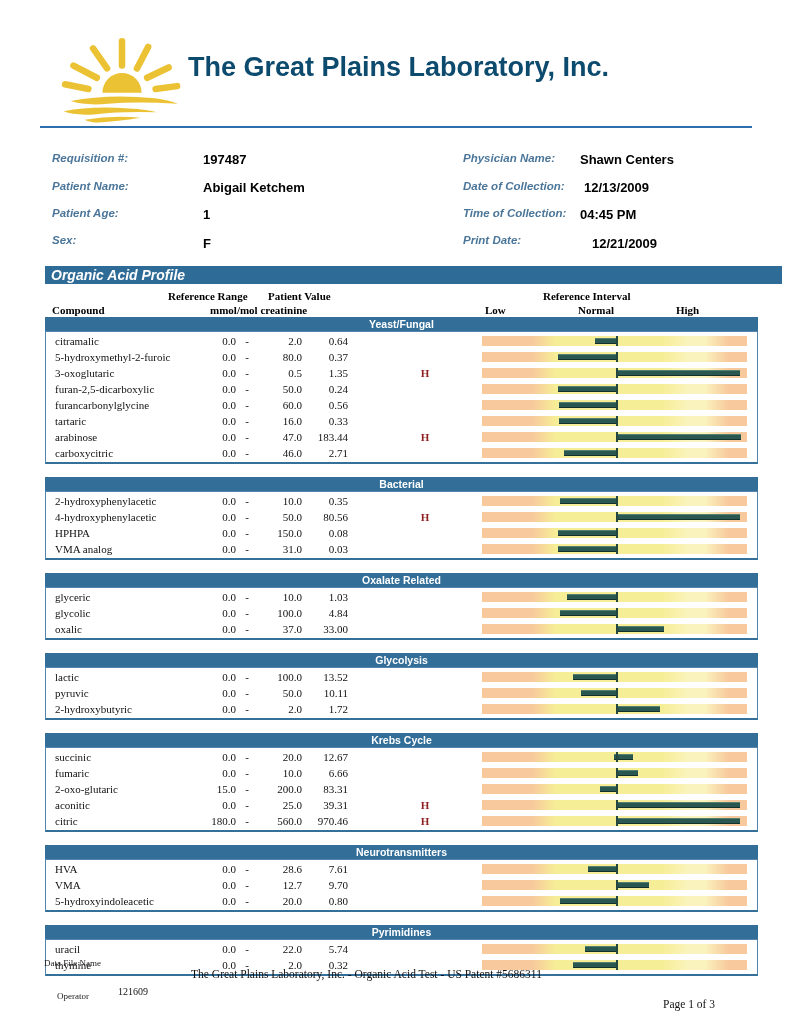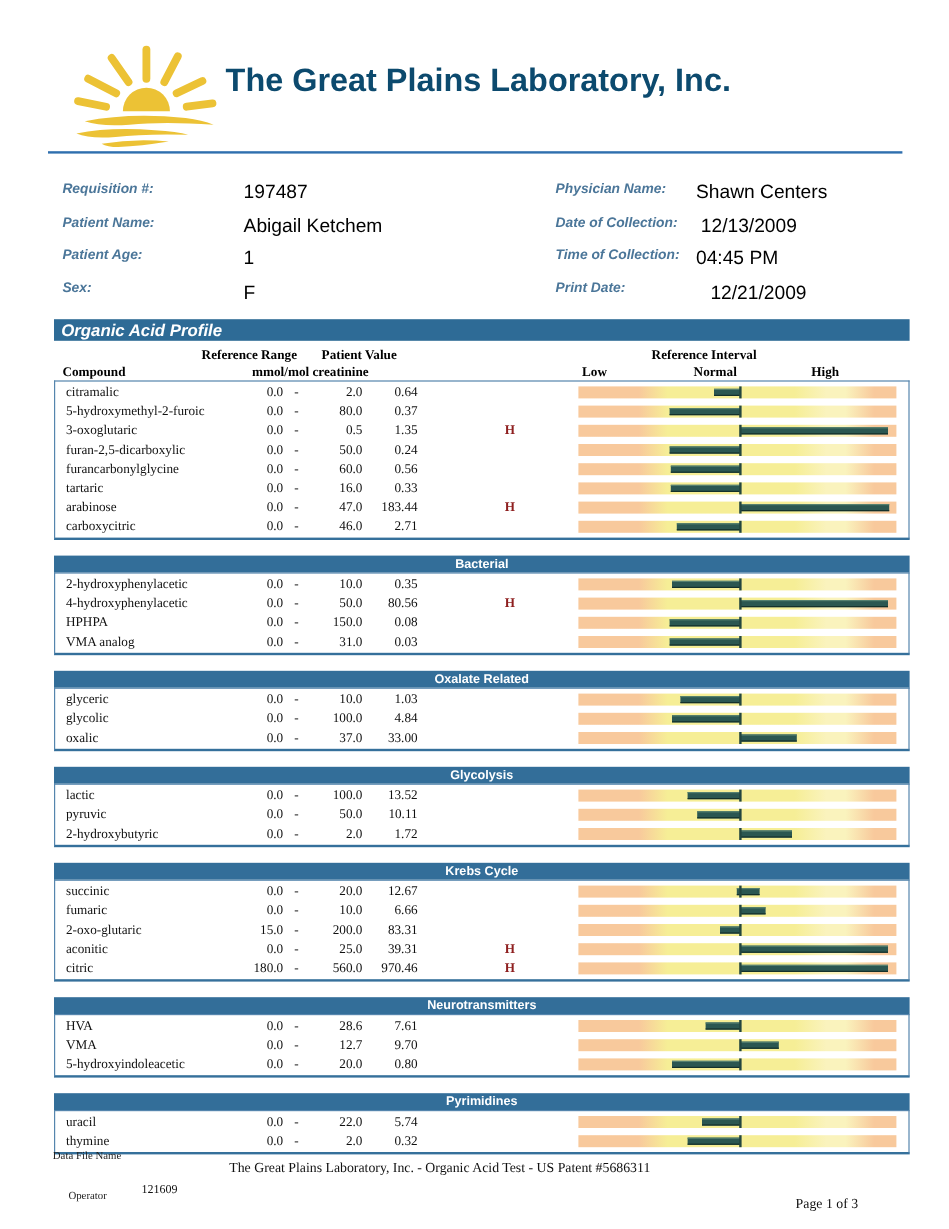--- a/index.html
+++ b/index.html
@@ -13,25 +13,25 @@
   .rule-blue{position:absolute;left:40px;top:126px;width:712px;height:2px;background:#2f6fae;}
   .contact-row{position:absolute;left:40px;top:129px;width:712px;height:18px;
         font-family:"Liberation Sans",sans-serif;font-size:10.5px;color:#1c1c1c;
         border-bottom:1px solid #ccd7de;}
   .contact-row span{position:absolute;top:3px;white-space:nowrap;}
 
   
   .pinfo{position:absolute;left:0;top:0;width:791px;}
   .pi-label{position:absolute;font-family:"Liberation Sans",sans-serif;font-style:italic;
         font-weight:bold;font-size:11.5px;color:#4b7699;white-space:nowrap;}
-  .pi-value{position:absolute;font-family:"Liberation Sans",sans-serif;font-weight:normal;
-        font-size:16px;color:#000;white-space:nowrap;}
+  .pi-value{position:absolute;font-family:"Liberation Sans",sans-serif;font-weight:bold;
+        font-size:13px;color:#000;white-space:nowrap;}
 
   
-  .profile-bar{position:absolute;left:45px;top:266px;width:713px;height:18px;background:#2e6b96;}
+  .profile-bar{position:absolute;left:45px;top:266px;width:713px;height:18px;background:#2e6b96;padding-left:24px;}
   .profile-bar span{position:absolute;left:6px;top:1px;color:#fff;font-family:"Liberation Sans",sans-serif;
         font-weight:bold;font-style:italic;font-size:14px;}
 
   
   .colhead{position:absolute;left:0;top:0;width:791px;font-weight:bold;font-size:11px;
         font-family:"Liberation Serif",serif;color:#000;}
   .colhead div{position:absolute;white-space:nowrap;}
 
   
   #sections{position:absolute;left:45px;top:317px;width:713px;}
@@ -124,20 +124,23 @@
     <div style="left:543px;top:290px">Reference Interval</div>
     <div style="left:52px;top:304px">Compound</div>
     <div style="left:210px;top:304px">mmol/mol creatinine</div>
     <div style="left:485px;top:304px">Low</div>
     <div style="left:578px;top:304px">Normal</div>
     <div style="left:676px;top:304px">High</div>
   </div>
 
   <div id="sections">
   <div class="section">
+    <div class="sec-bar">
+      <span>Yeast/Fungal</span>
+    </div>
     <div class="sec-box">
   <div class="row">
     <span class="cname">citramalic</span>
     <span class="lo">0.0</span>
     <span class="dash">-</span>
     <span class="hi">2.0</span>
     <span class="pval">0.64</span>
     <span class="flag"></span>
     <span class="track">
       <span class="rbar" style="left: 42.5%; width: 8.3%;"></span>

